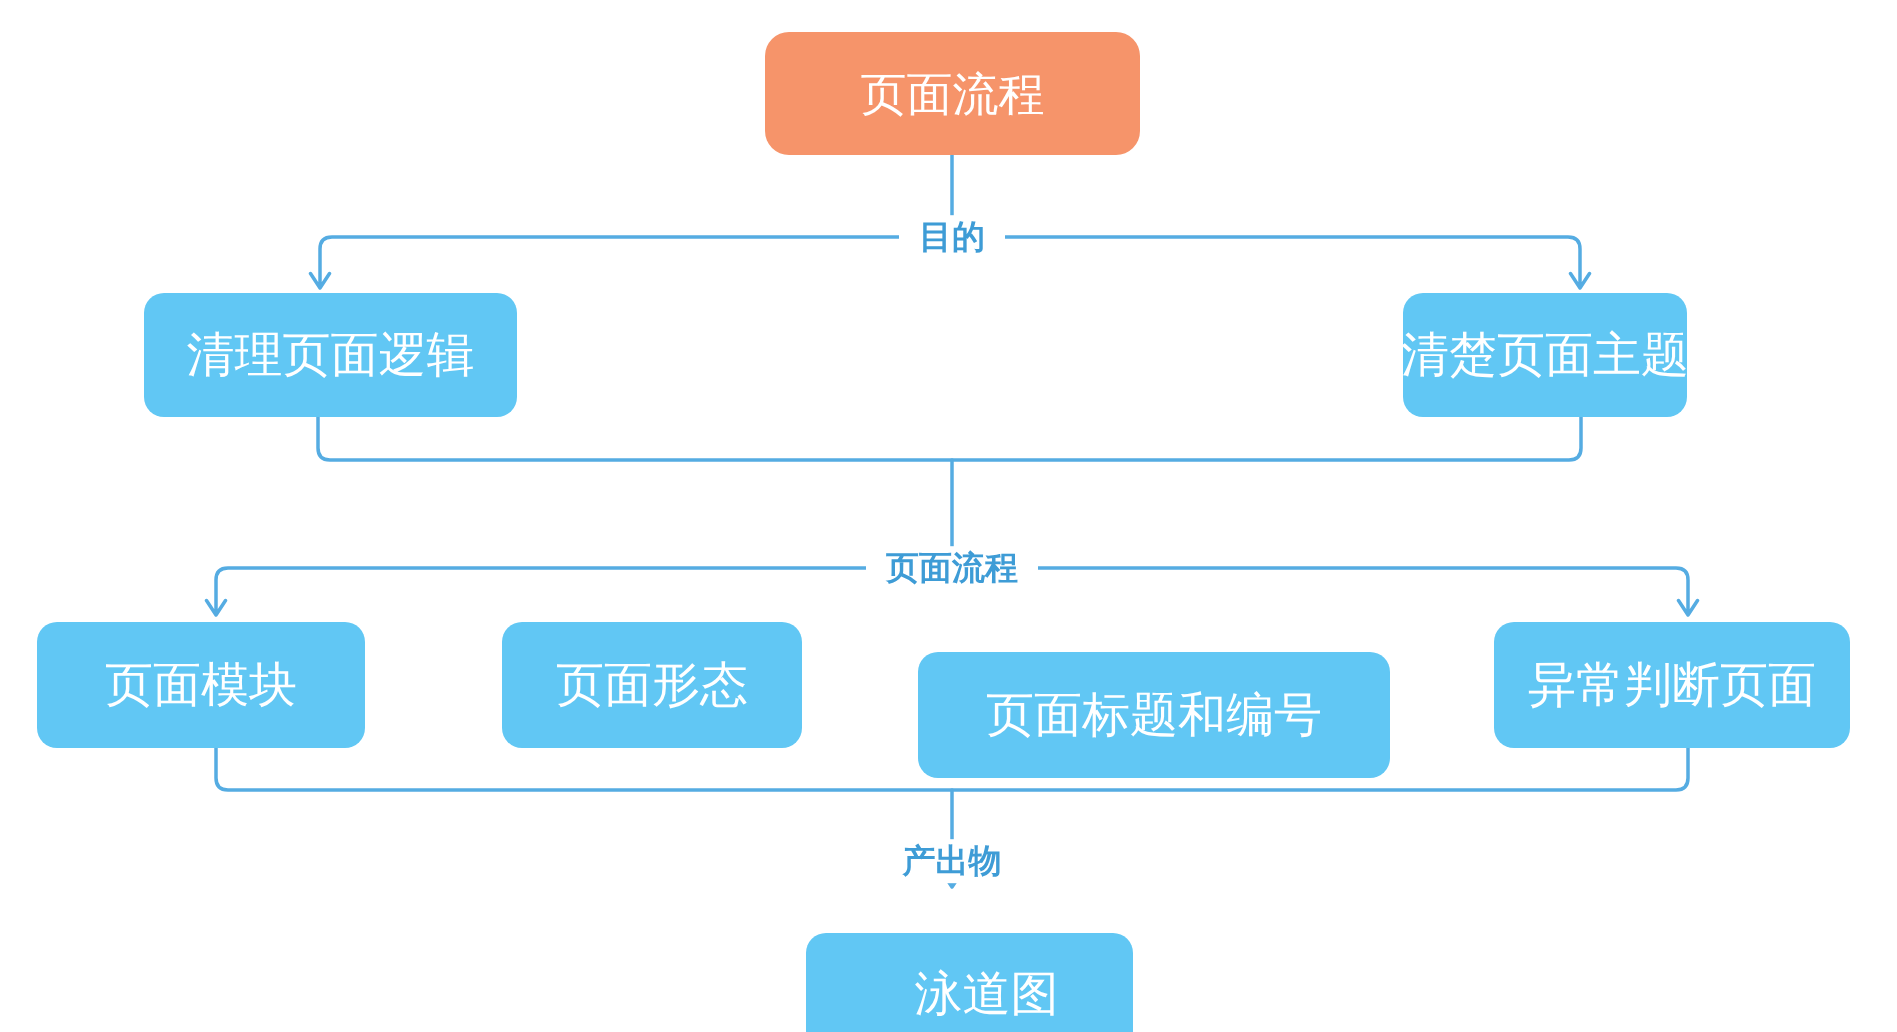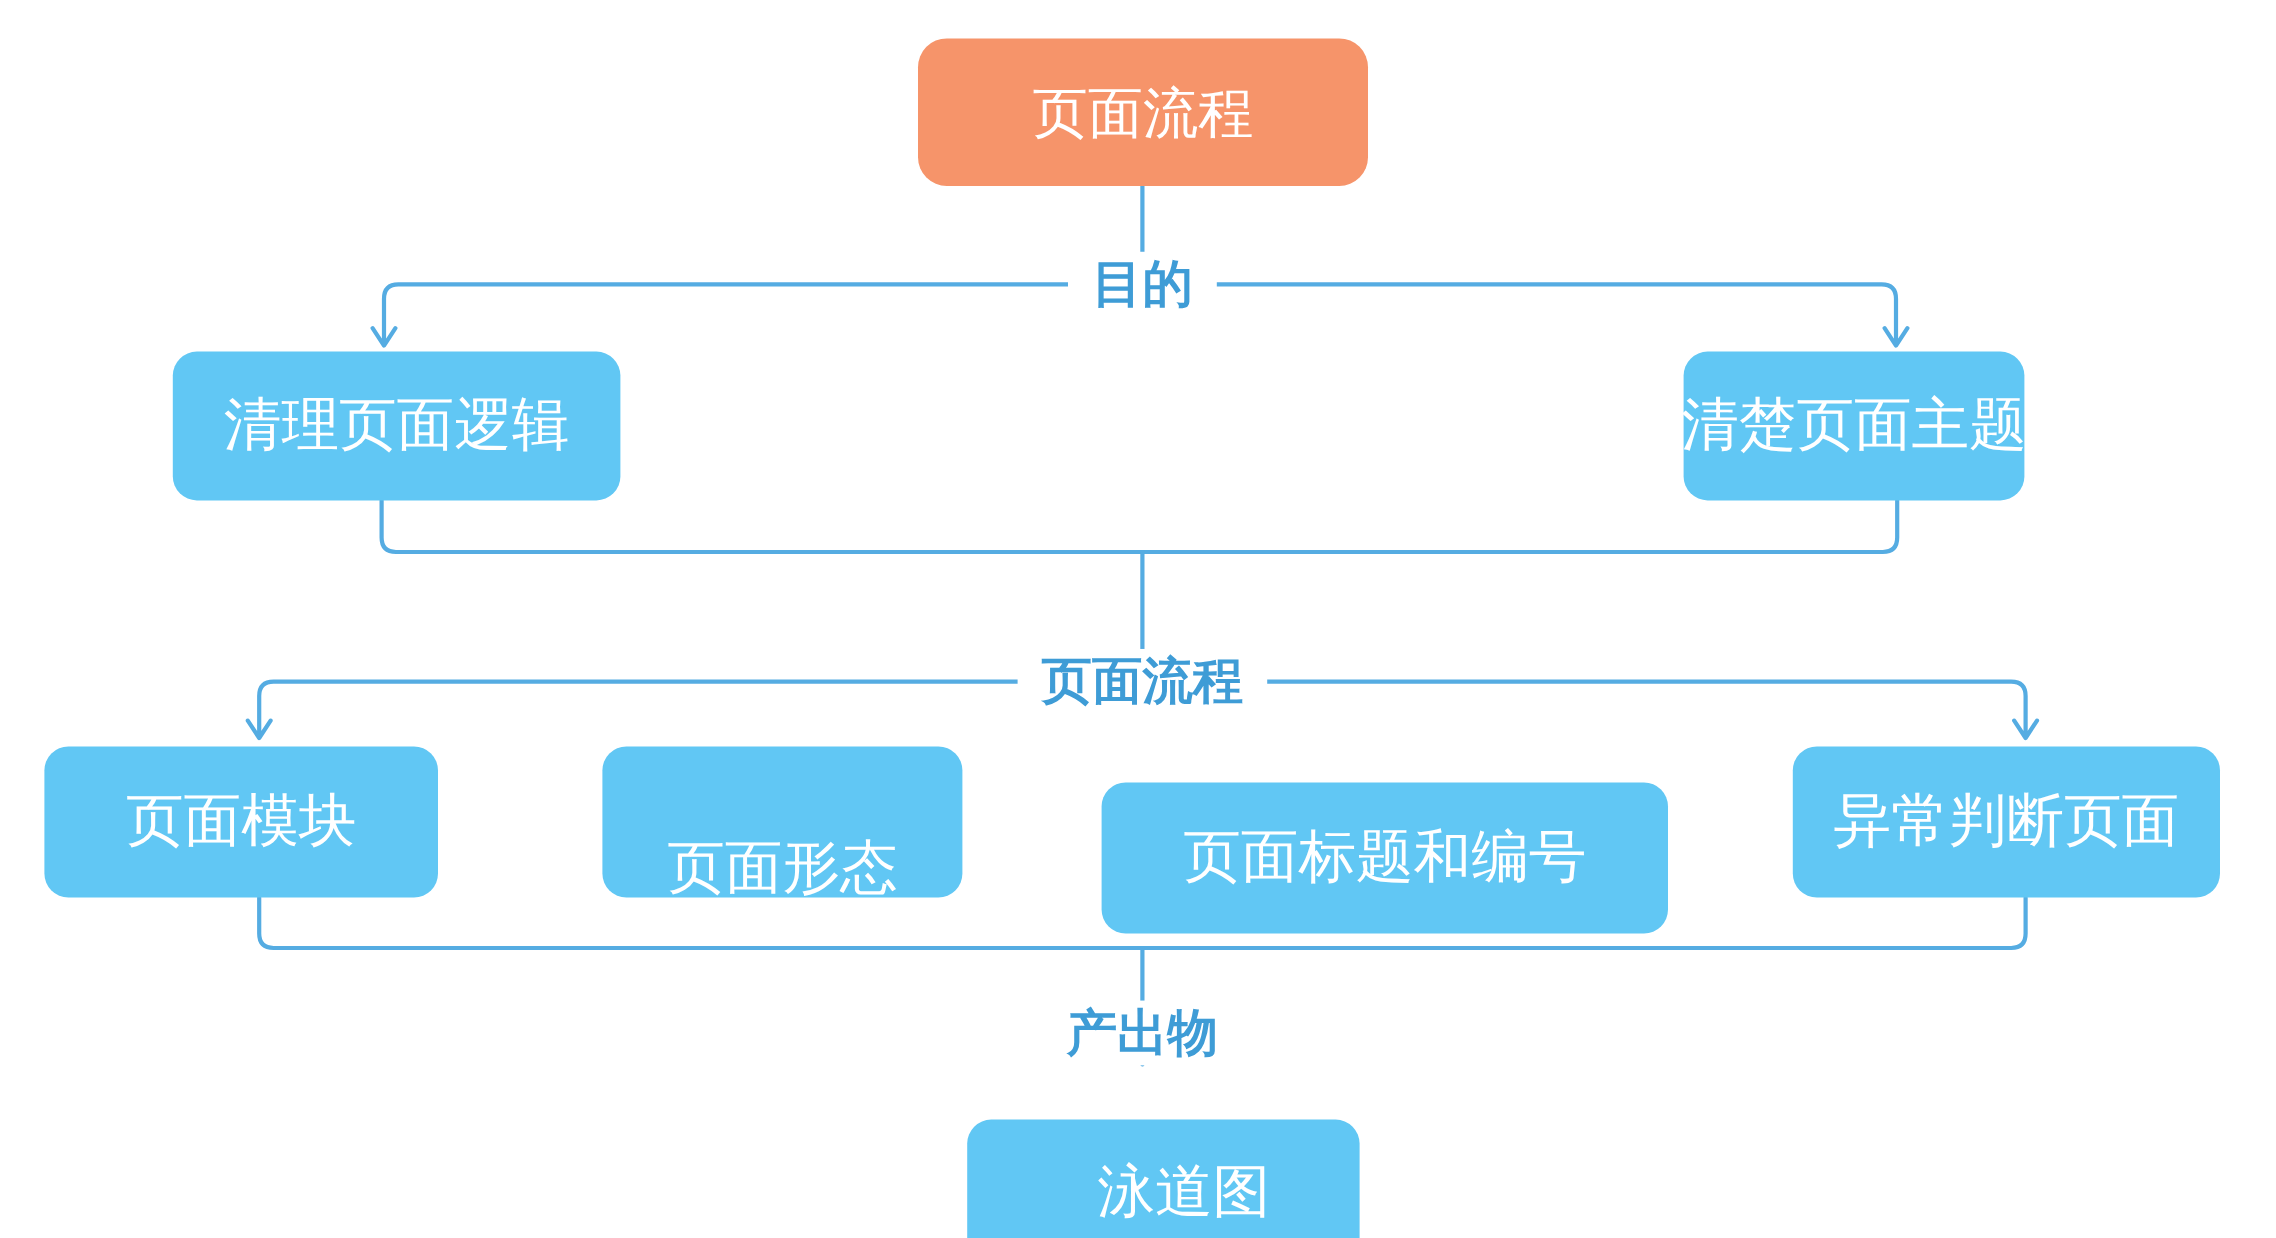--- a/index.html
+++ b/index.html
@@ -39,21 +39,21 @@
   .node.root {
     background: var(--root-fill, #F6946A);
     border-radius: 24px;
     font-size: 46px;
   }
   .edge-label {
     position: absolute;
     transform: translate(-50%, -50%);
     background: var(--background, #ffffff);
     color: var(--edge-label-text, #3E9CD6);
-    font-size: 42px;
+    font-size: 33px;
     font-weight: 600;
     line-height: 1.2;
     padding: 2px 20px;
     white-space: nowrap;
   }
 </style>
 </head>
 <body>
 
 <div id="canvas">
@@ -79,21 +79,21 @@
   </div>
 
   <div class="node" style="left:1403px; top:293px; width:284px; height:124px;">
     <span>清楚页面主题</span>
   </div>
 
   <div class="node" style="left:37px; top:622px; width:328px; height:126px;">
     <span>页面模块</span>
   </div>
 
-  <div class="node" style="left:502px; top:622px; width:300px; height:126px;align-items:flex-end;">
+  <div class="node" style="left:502px; top:622px; width:300px; height:126px;">
     <span>页面形态</span>
   </div>
 
   <div class="node" style="left:918px; top:652px; width:472px; height:126px;">
     <span>页面标题和编号</span>
   </div>
 
   <div class="node" style="left:1494px; top:622px; width:356px; height:126px;">
     <span>异常判断页面</span>
   </div>

